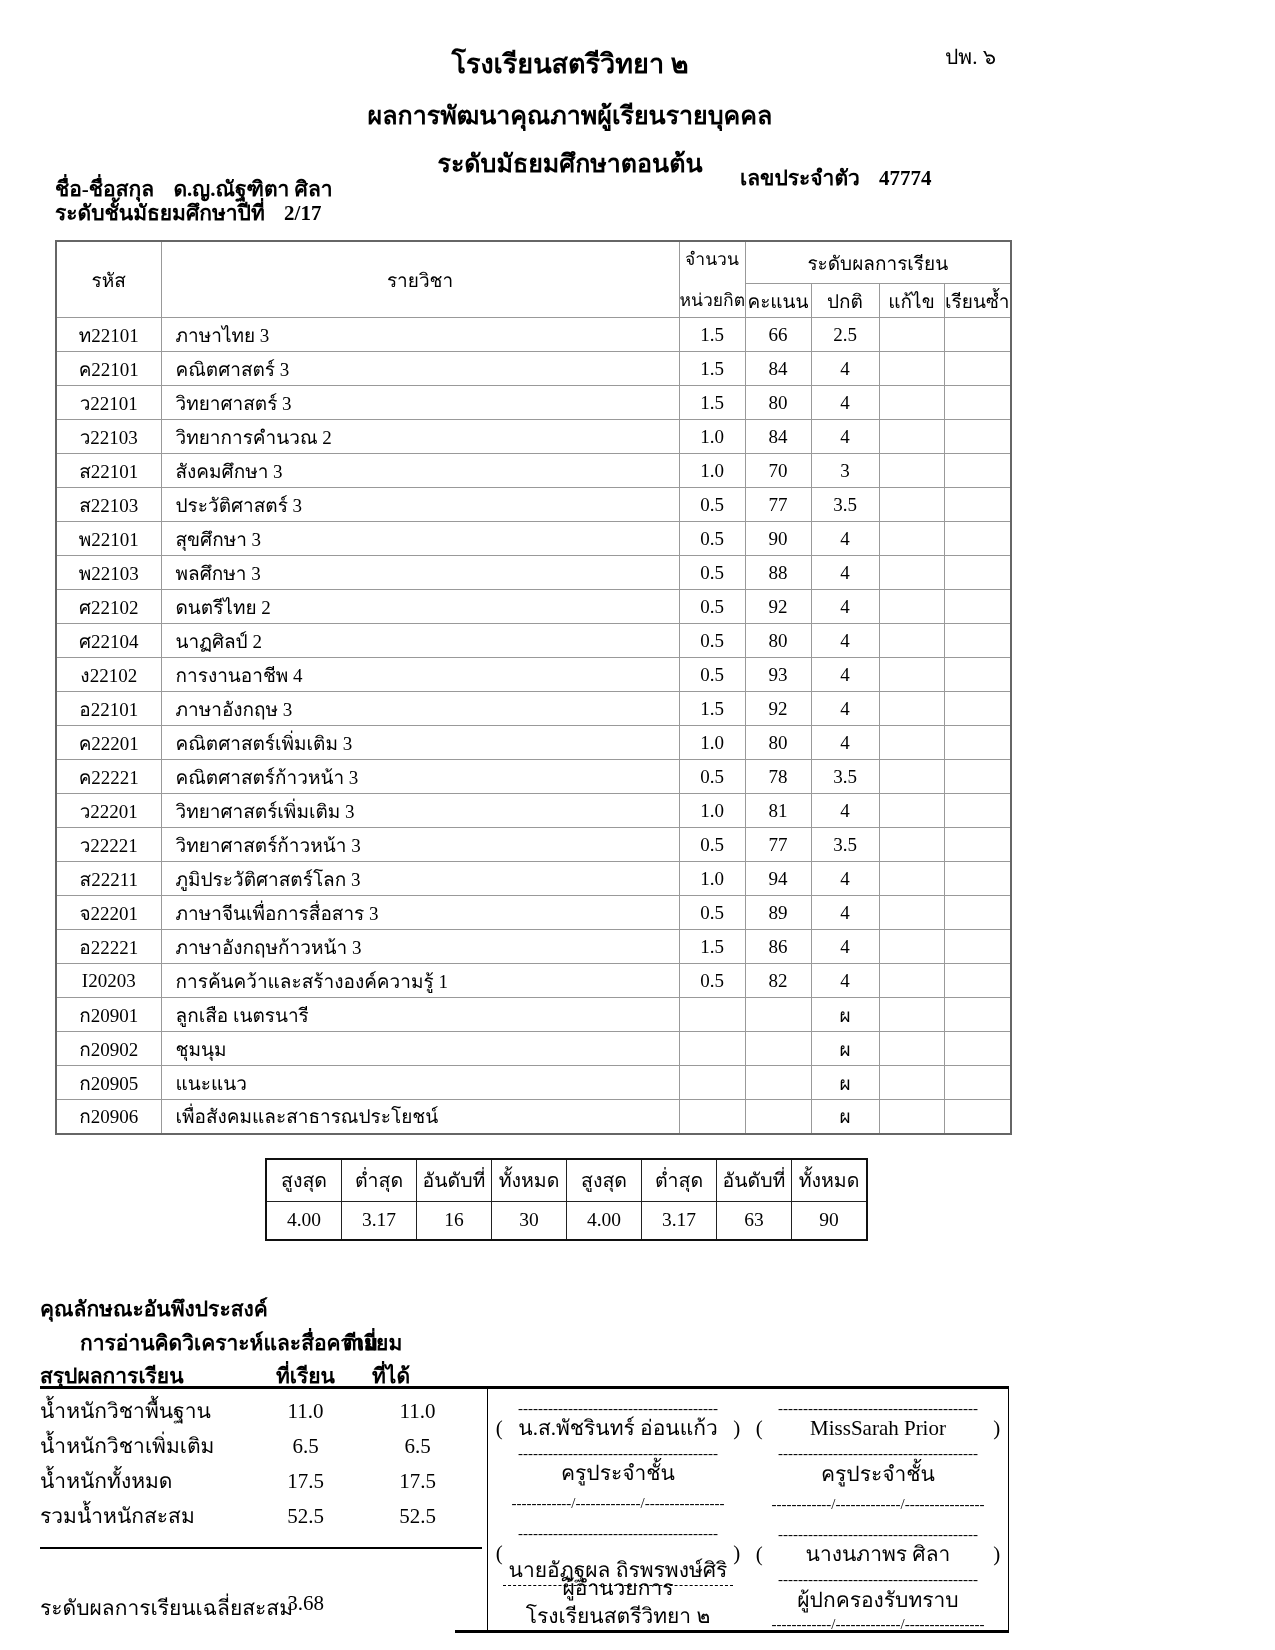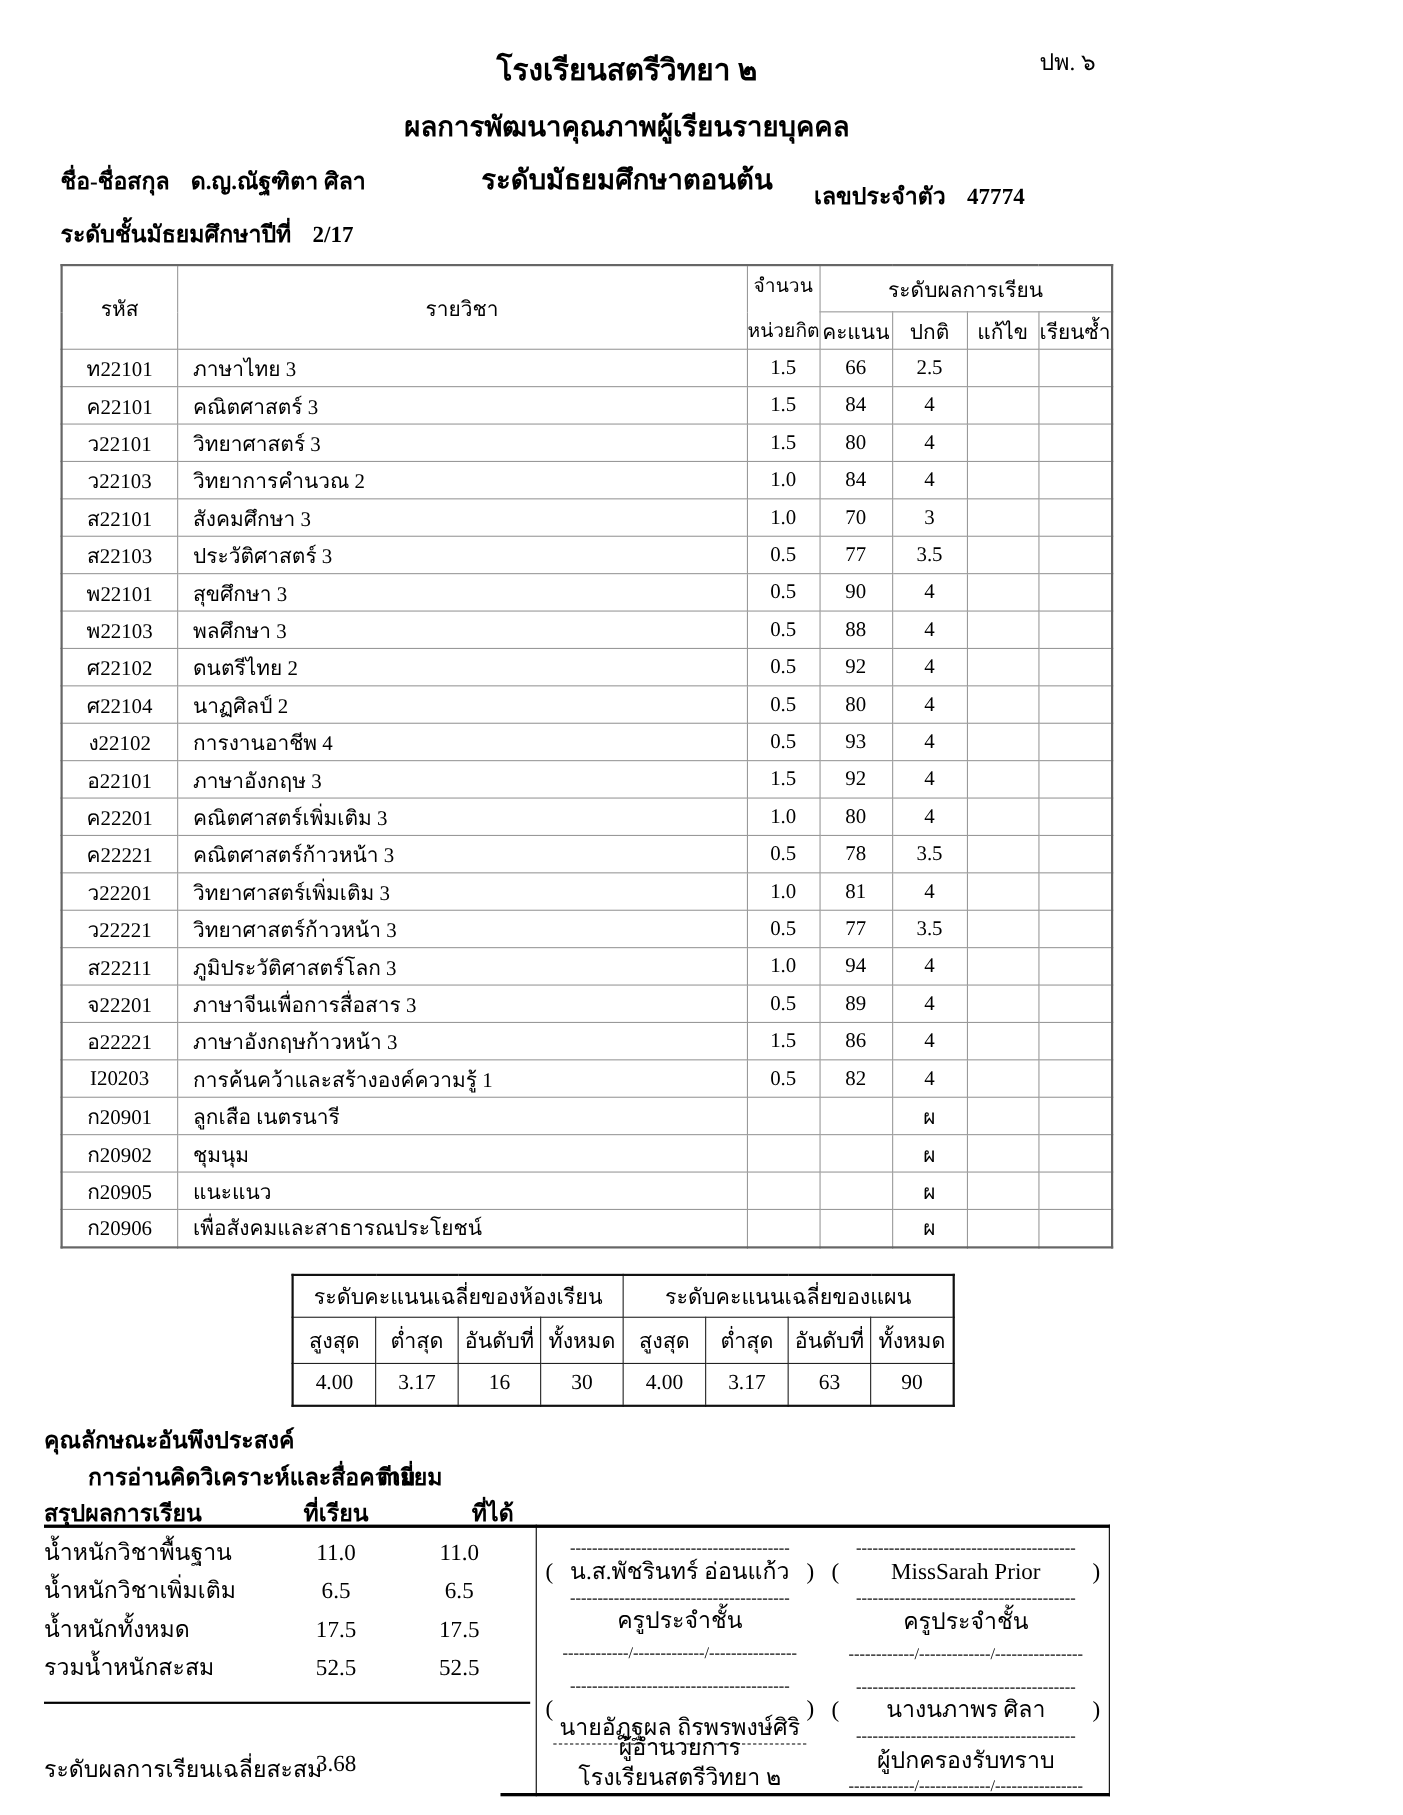--- a/index.html
+++ b/index.html
@@ -7,21 +7,21 @@
          font-family:"Liberation Serif", serif;overflow:hidden;}
 
   
   .form-code{position:absolute;top:40px;left:945px;font-size:21px;}
   .titles{position:absolute;top:42px;left:70px;width:1000px;text-align:center;font-weight:bold;}
   .t1{font-size:27px;margin-bottom:10px;}
   .t2{font-size:25px;margin-bottom:8px;}
   .t3{font-size:25px;}
 
   .info-line{position:absolute;font-size:21px;font-weight:bold;white-space:nowrap;}
-  .i1l{top:148px;left:55px;}  .i1r{top:161px;left:740px;}
+  .i1l{top:172px;left:55px;}  .i1r{top:161px;left:740px;}
   .i2l{top:196px;left:55px;}  .i2r{top:196px;left:740px;}
   .lbl{margin-right:14px;}
 
   
   table.grades{position:absolute;left:55px;top:240px;width:955px;border-collapse:collapse;
                table-layout:fixed;font-size:19px;border:2px solid #666;}
   .grades th,.grades td{border:1px solid #999;padding:0;font-weight:normal;overflow:hidden;white-space:nowrap;}
   .grades thead tr.h1{height:42px;}
   .grades thead tr.h2{height:33px;}
   .grades tbody tr{height:34px;}
@@ -40,21 +40,21 @@
   .avg tr.a1{height:38px;}
   .avg tr.a2{height:42px;}
   .avg tr.a3{height:39px;padding-left:13px;}
 
   
   .attr-heading{position:absolute;left:40px;top:1292px;font-size:21px;font-weight:bold;}
   .reading-row{position:absolute;left:40px;top:1326px;width:440px;font-size:21px;font-weight:bold;margin-left:40px;}
   .reading-row .val{position:absolute;left:263px;top:0;}
   .sum-header{position:absolute;left:40px;top:1359px;width:440px;font-size:21px;font-weight:bold;}
   .sum-header .c1{position:absolute;left:228px;width:75px;text-align:center;top:0;}
-  .sum-header .c2{position:absolute;left:352px;width:75px;text-align:right;top:0;}
+  .sum-header .c2{position:absolute;left:332px;width:75px;text-align:left;top:0;}
   .weights{position:absolute;left:40px;top:1394px;width:440px;font-size:21px;}
   .w-row{display:flex;height:35px;line-height:35px;}
   .w-row .w-label{width:228px;}
   .w-row .w-v1{width:75px;text-align:center;}
   .w-row .w-gap{width:37px;}
   .w-row .w-v2{width:75px;text-align:center;}
   .gpa-row{position:absolute;left:40px;width:440px;font-size:21px;}
   .gpa1{top:1558px;}  .gpa2{top:1591px;}
   .gpa-row .gval{position:absolute;left:228px;width:75px;text-align:center;top:0;}
 
@@ -371,24 +371,20 @@
           <td class="c-num"></td>
           <td class="c-num">ผ</td>
           <td class="c-num"></td>
           <td class="c-num"></td>
         </tr>
       </tbody>
   </table>
 
   <table class="avg">
     <tbody>
-        <tr class="a1">
-      <td colspan="4">ระดับคะแนนเฉลี่ยของห้องเรียน</td>
-      <td colspan="4">ระดับคะแนนเฉลี่ยของแผน</td>
-    </tr>
     <tr class="a2">
       <td>สูงสุด</td>
       <td>ต่ำสุด</td>
       <td>อันดับที่</td>
       <td>ทั้งหมด</td>
       <td>สูงสุด</td>
       <td>ต่ำสุด</td>
       <td>อันดับที่</td>
       <td>ทั้งหมด</td>
     </tr>

